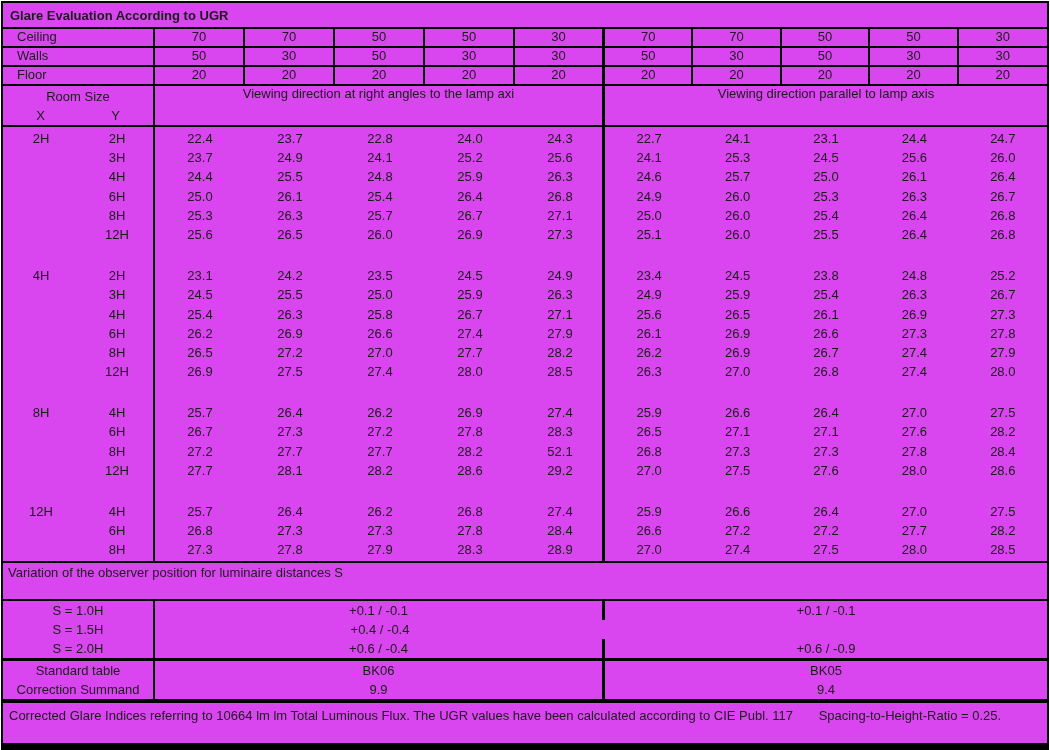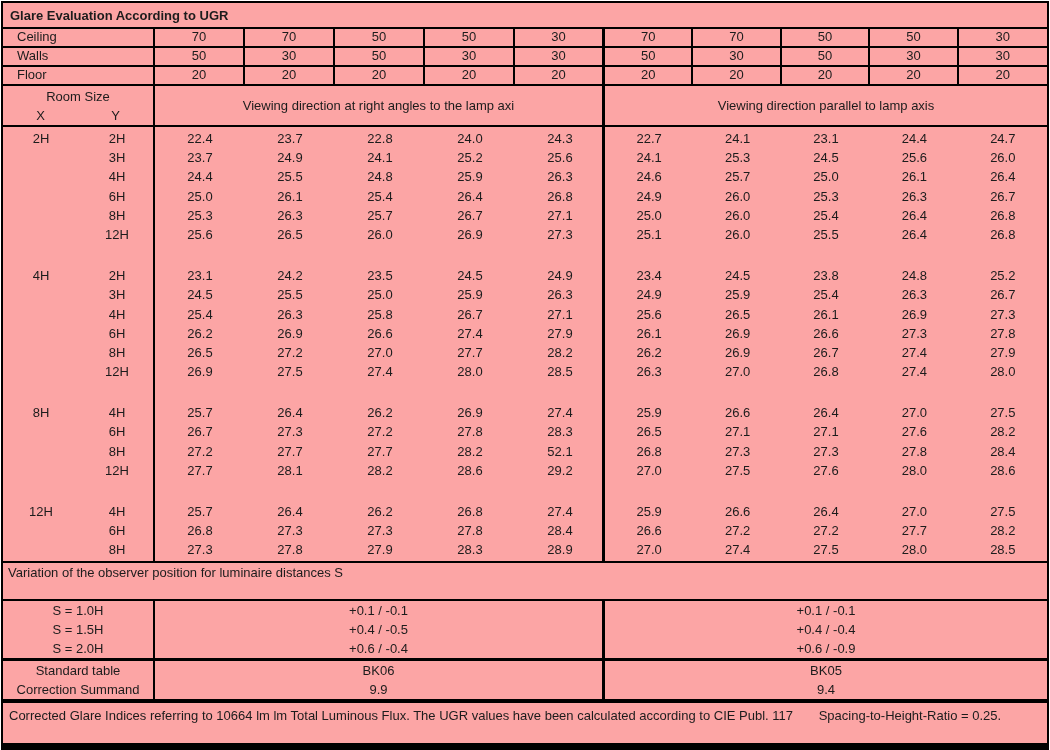--- a/index.html
+++ b/index.html
@@ -1,38 +1,38 @@
 <!DOCTYPE html>
 <html><head>
 <meta charset="utf-8">
 <style>
   html,body{margin:0;padding:0;background:#fff;}
   .page{position:relative;width:1050px;height:750px;background:#ffffff;
         font-family:"Liberation Sans","DejaVu Sans",sans-serif;font-size:13px;color:#1c1c1c;overflow:hidden;}
   .frame{position:absolute;left:1px;top:1px;right:1px;bottom:0;
-         border:2px solid #000;border-bottom:7px solid #000;box-sizing:border-box;background:#fca5a5;}
+         border:2px solid #000;border-bottom:7px solid #000;box-sizing:border-box;background:#d946ef;}
   .title-row{height:26px;box-sizing:border-box;border-bottom:2px solid #000;
              font-weight:bold;font-size:13px;padding:5px 0 0 7px;}
   
   .grid-row{display:grid;grid-template-columns:152px repeat(5,90px) repeat(5,1fr);
             height:19px;box-sizing:border-box;border-bottom:2px solid #000;line-height:16px;}
   .grid-row .cell{box-sizing:border-box;border-right:2px solid #000;text-align:center;overflow:hidden;}
   .grid-row .cell:nth-child(6){border-right-width:3px;}
   .grid-row .cell:last-child{border-right:none;}
   .grid-row .label-cell{text-align:left;padding-left:14px;}
   
   .rs-header{display:grid;grid-template-columns:152px 450px 1fr;height:41px;
              box-sizing:border-box;border-bottom:2px solid #000;}
   .rs-cell{box-sizing:border-box;border-right:2px solid #000;}
   .rs-cell.mid{border-right-width:3px;}
   .rs-cell.last{border-right:none;}
   .rs-line1{height:20px;line-height:20px;text-align:center;padding-top:1px;}
   .rs-line2{display:flex;height:18px;line-height:18px;}
   .rs-line2 span{width:75px;text-align:center;}
-  .heading-cell{text-align:center;padding-top:12px;}
+  .heading-cell{text-align:center;padding-top:0;}
   
   .data-area{position:relative;height:436px;box-sizing:border-box;border-bottom:2px solid #000;
              padding-top:2px;overflow:hidden;}
   .vdiv{position:absolute;top:0;bottom:0;background:#000;}
   .vdiv.d1{left:150px;width:2px;}
   .vdiv.d2{left:599px;width:3px;}
   .block{margin:0;}
   .block + .block{margin-top:22px;}
   .d-row{display:grid;grid-template-columns:76px 76px repeat(5,90px) repeat(5,1fr);
          height:19.2px;line-height:19.2px;}
@@ -393,21 +393,20 @@
     <div class="var-heading">Variation of the observer position for luminaire distances S</div>
 
     <div class="s-section" id="s-section">
         <div class="grid3">
           <div class="c1">S = 1.0H</div>
           <div class="c2">+0.1 / -0.1</div>
           <div>+0.1 / -0.1</div>
         </div>
         <div class="grid3">
           <div class="c1">S = 1.5H</div>
-          <div class="c2">+0.4 / -0.5</div>
           <div>+0.4 / -0.4</div>
         </div>
         <div class="grid3">
           <div class="c1">S = 2.0H</div>
           <div class="c2">+0.6 / -0.4</div>
           <div>+0.6 / -0.9</div>
         </div>
       </div>
 
     <div class="summary-section" id="summary-section">

